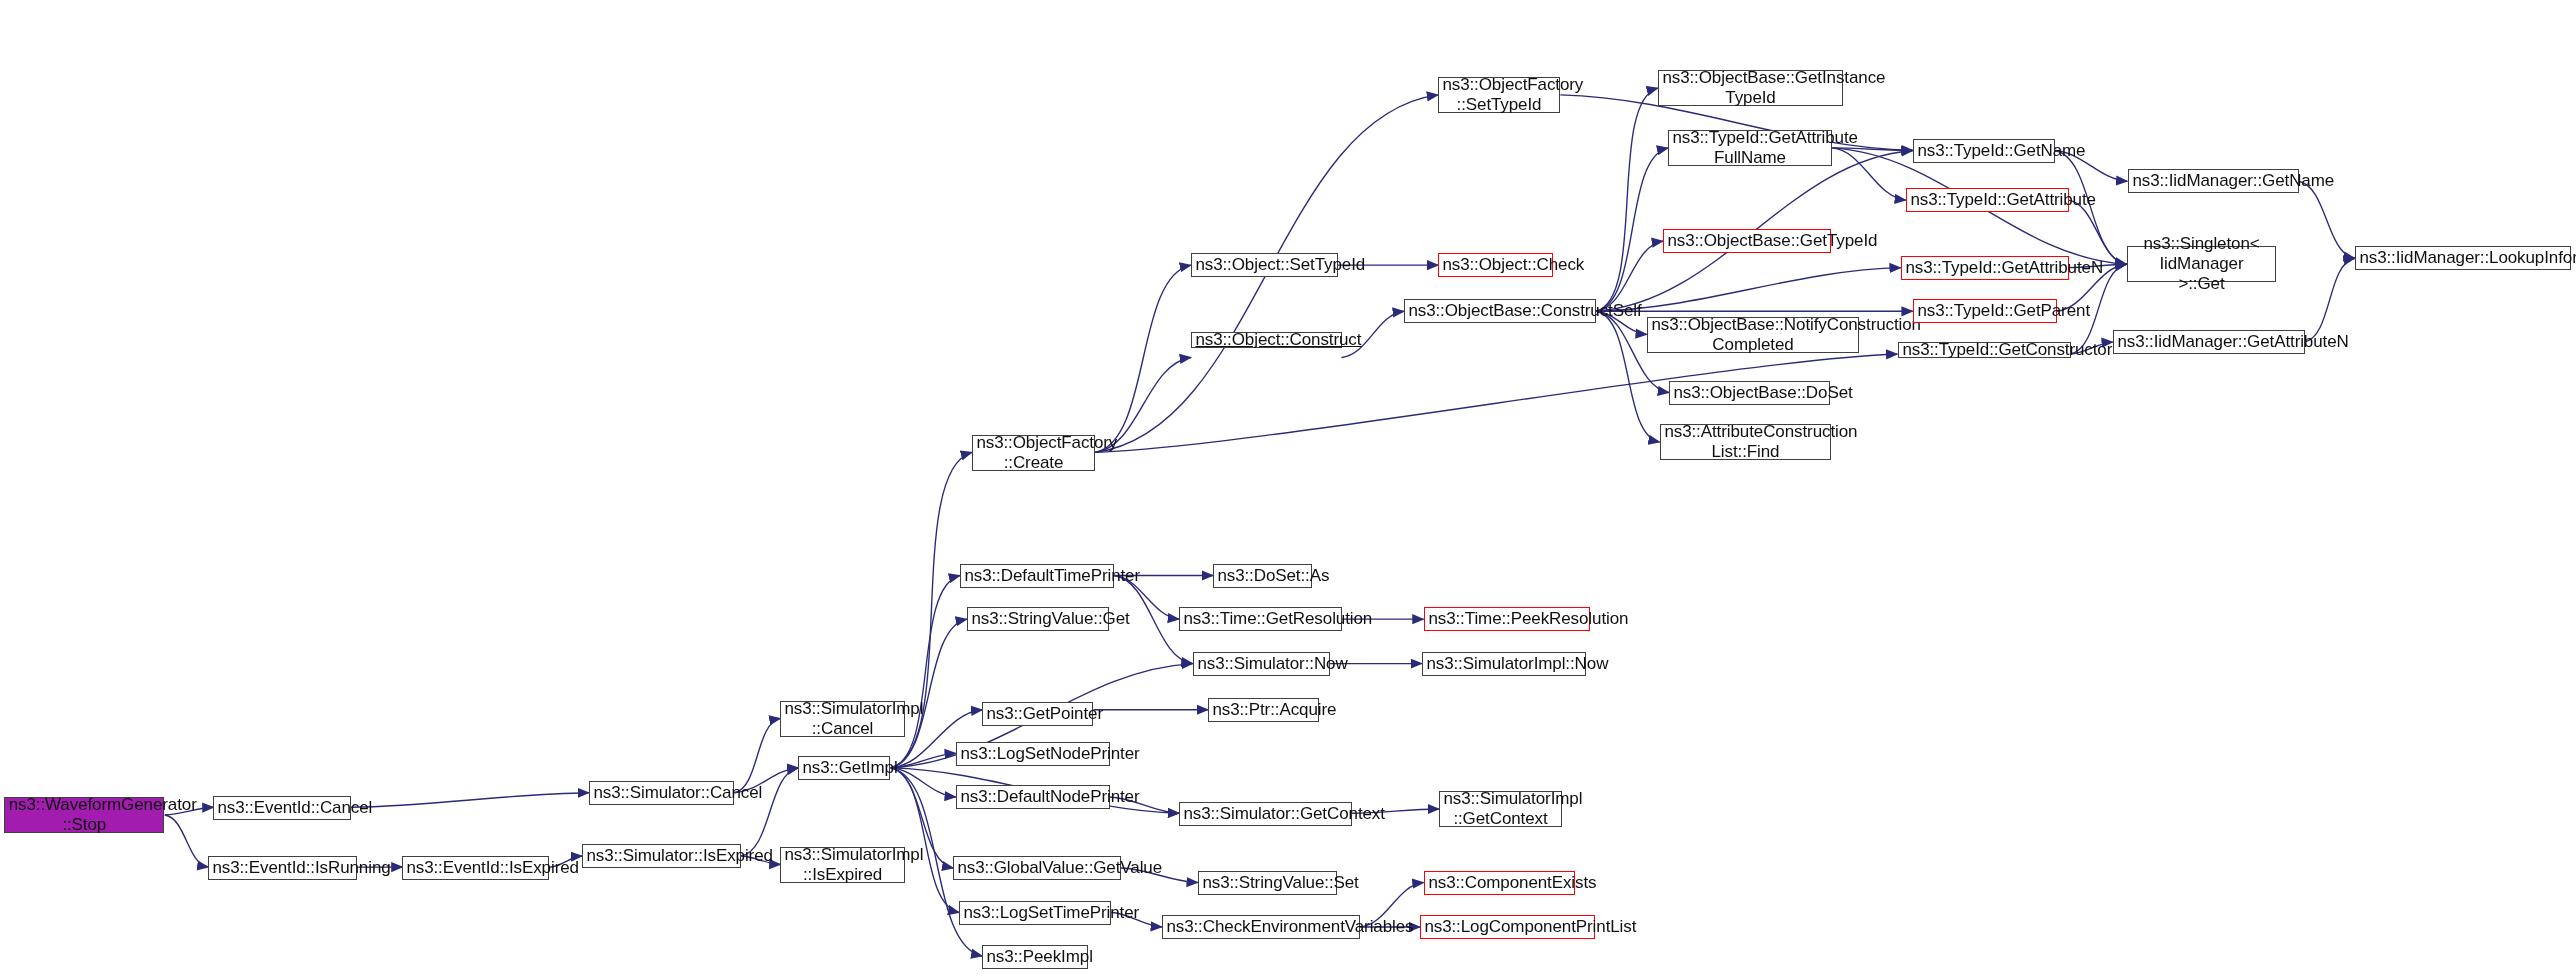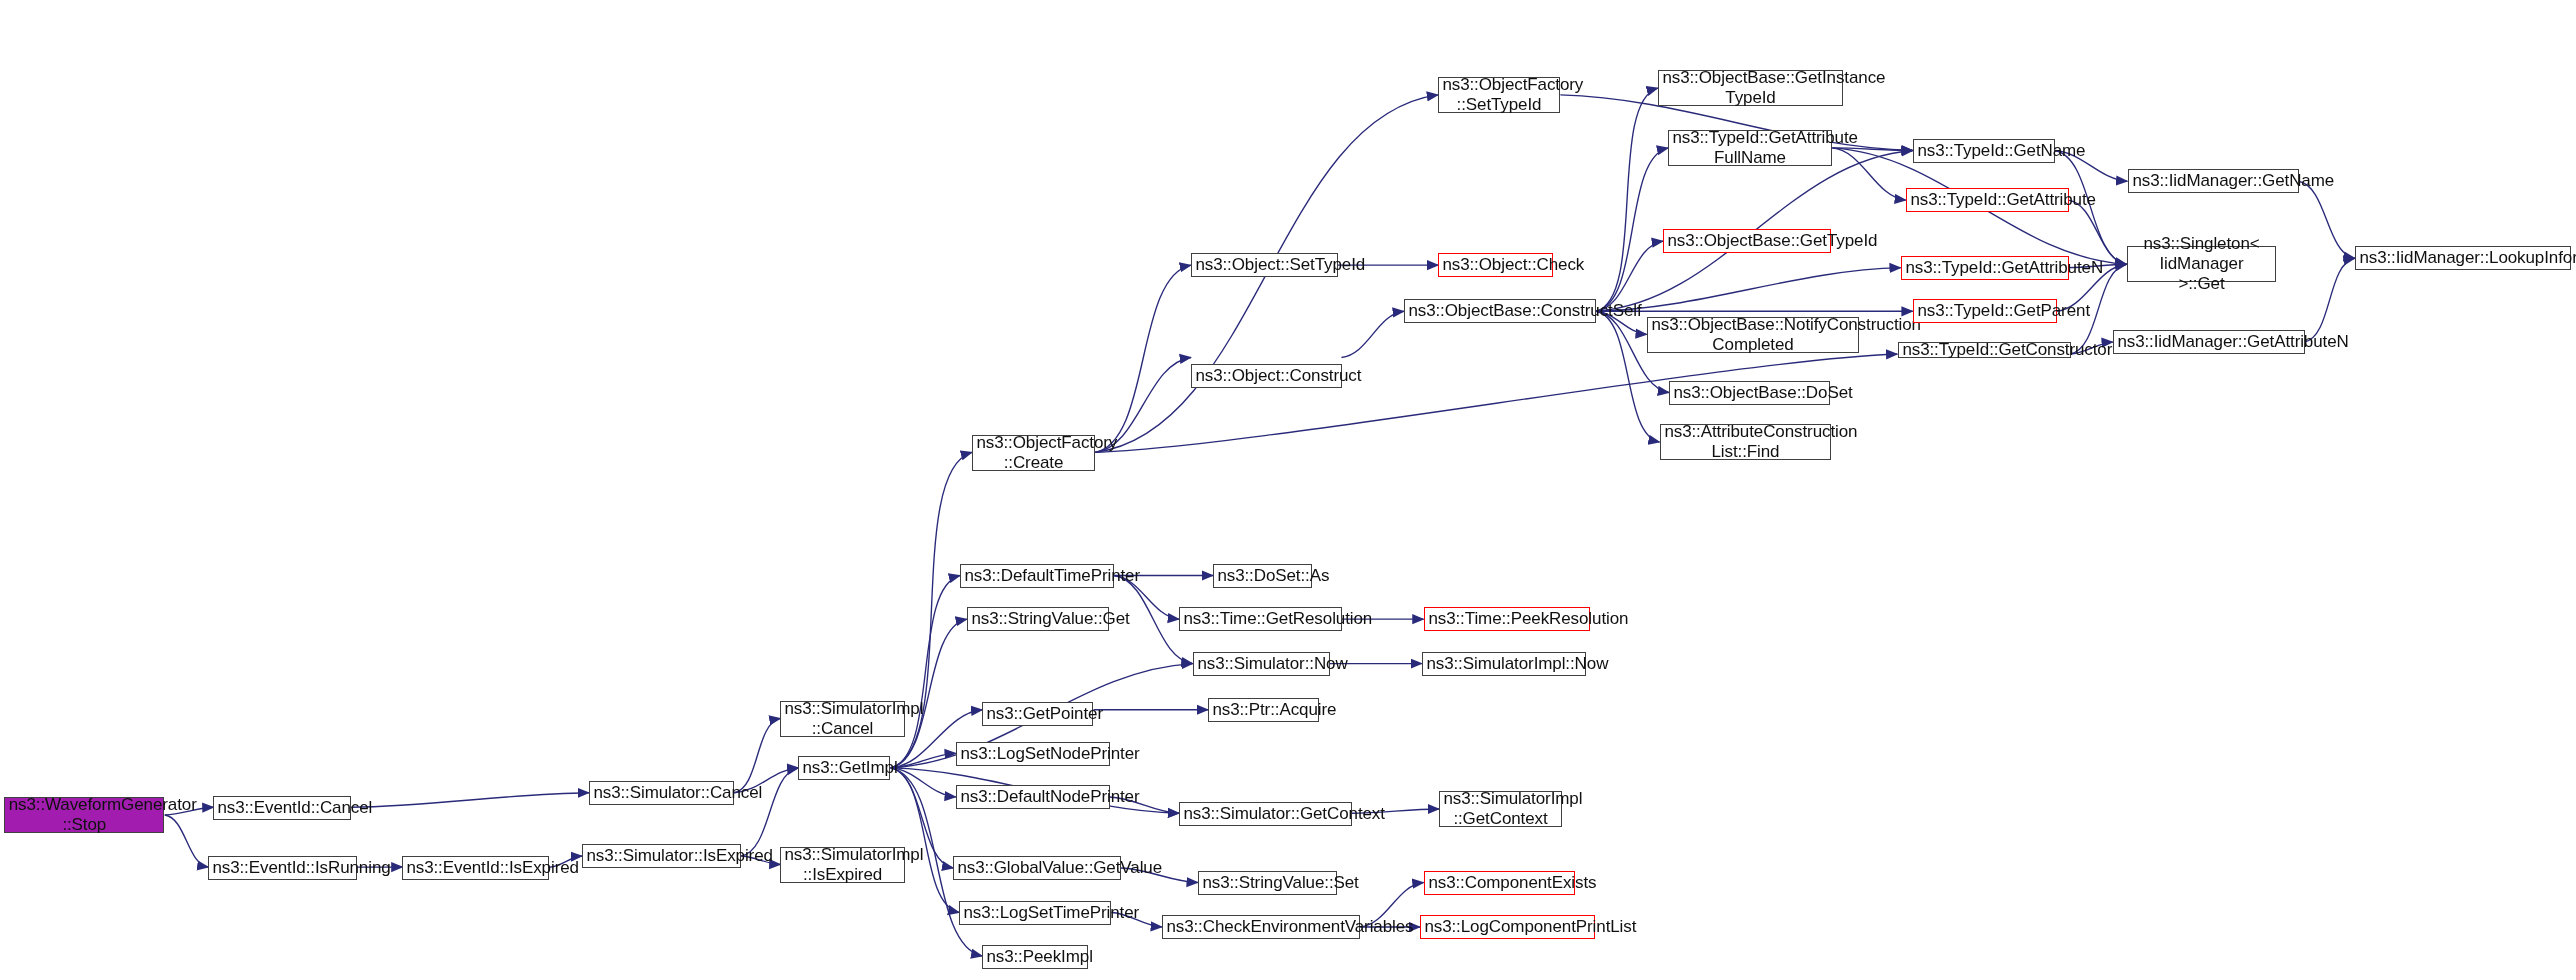--- a/index.html
+++ b/index.html
@@ -144,21 +144,21 @@
       <div class="node" style="left: 967px; top: 607px; width: 142px; height: 24px;"><span class="node-label">ns3::StringValue::Get</span></div>
       <div class="node" style="left: 982px; top: 702px; width: 111px; height: 24px;"><span class="node-label">ns3::GetPointer</span></div>
       <div class="node" style="left: 956px; top: 742px; width: 154px; height: 24px;"><span class="node-label">ns3::LogSetNodePrinter</span></div>
       <div class="node" style="left: 956px; top: 785px; width: 154px; height: 24px;"><span class="node-label">ns3::DefaultNodePrinter</span></div>
       <div class="node" style="left: 953px; top: 856px; width: 168px; height: 24px;"><span class="node-label">ns3::GlobalValue::GetValue</span></div>
       <div class="node" style="left: 959px; top: 901px; width: 152px; height: 24px;"><span class="node-label">ns3::LogSetTimePrinter</span></div>
       <div class="node" style="left: 982px; top: 945px; width: 106px; height: 24px;"><span class="node-label">ns3::PeekImpl</span></div>
       <div class="node" style="left: 972px; top: 435px; width: 123px; height: 36px;"><span class="node-label">ns3::ObjectFactory
 ::Create</span></div>
       <div class="node" style="left: 1191px; top: 253px; width: 147px; height: 24px;"><span class="node-label">ns3::Object::SetTypeId</span></div>
-      <div class="node" style="left: 1191px; top: 364px; width: 151px; height: 24px;"><span class="node-label">ns3::Object::Construct</span></div>
+      <div class="node" style="left: 1191px; top: 332px; width: 151px; height: 16px; text-decoration: underline;"><span class="node-label">ns3::Object::Construct</span></div>
       <div class="node" style="left: 1213px; top: 564px; width: 99px; height: 24px;"><span class="node-label">ns3::DoSet::As</span></div>
       <div class="node" style="left: 1179px; top: 607px; width: 163px; height: 24px;"><span class="node-label">ns3::Time::GetResolution</span></div>
       <div class="node" style="left: 1193px; top: 652px; width: 137px; height: 24px;"><span class="node-label">ns3::Simulator::Now</span></div>
       <div class="node" style="left: 1208px; top: 698px; width: 111px; height: 24px; align-items: center;"><span class="node-label">ns3::Ptr::Acquire</span></div>
       <div class="node" style="left: 1179px; top: 802px; width: 173px; height: 24px;"><span class="node-label">ns3::Simulator::GetContext</span></div>
       <div class="node" style="left: 1198px; top: 871px; width: 139px; height: 24px;"><span class="node-label">ns3::StringValue::Set</span></div>
       <div class="node" style="left: 1162px; top: 915px; width: 198px; height: 24px;"><span class="node-label">ns3::CheckEnvironmentVariables</span></div>
       <div class="node" style="left: 1438px; top: 77px; width: 122px; height: 36px;"><span class="node-label">ns3::ObjectFactory
 ::SetTypeId</span></div>
       <div class="node" style="left: 1404px; top: 299px; width: 192px; height: 24px;"><span class="node-label">ns3::ObjectBase::ConstructSelf</span></div>

